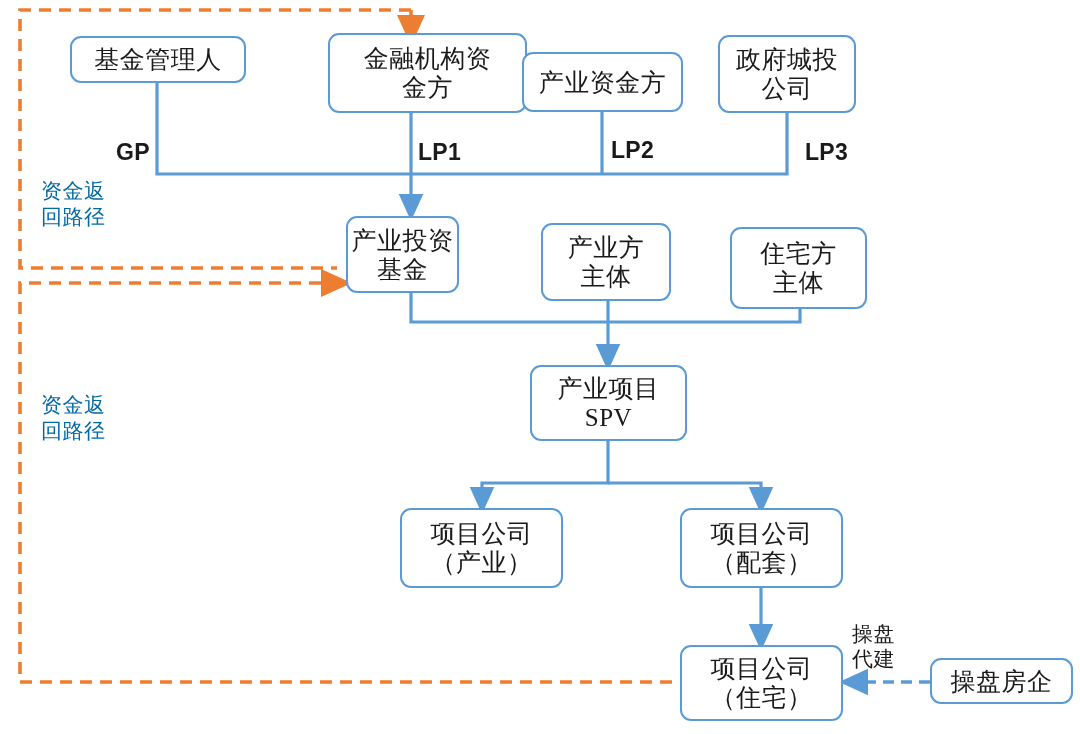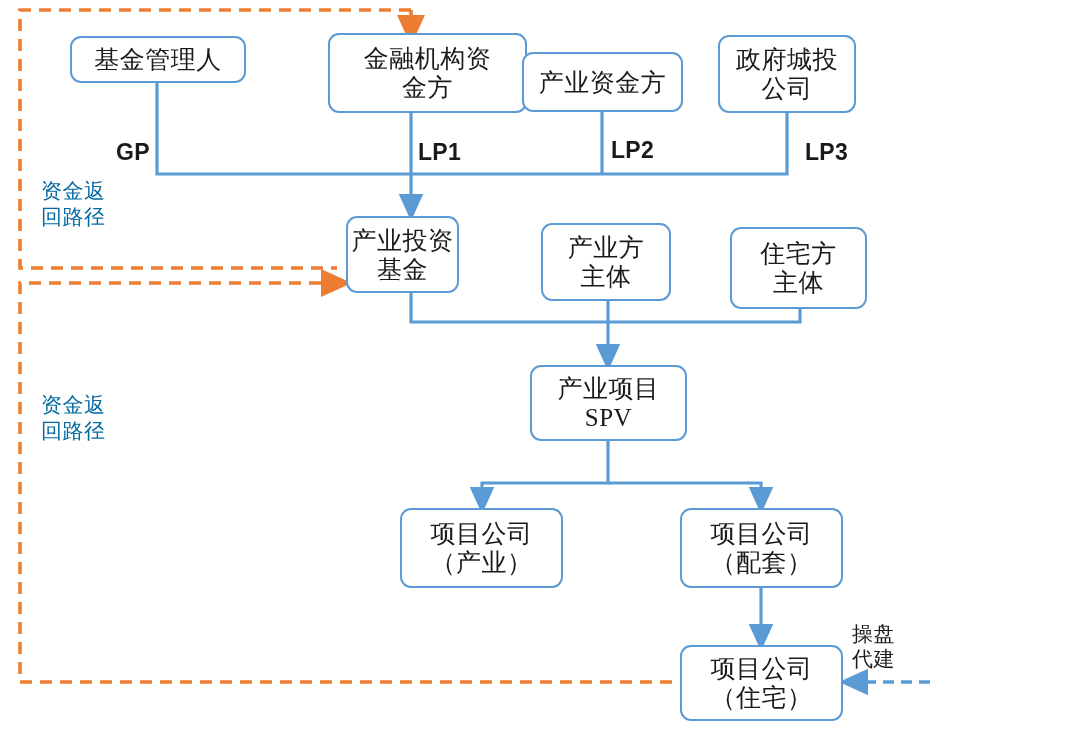--- a/index.html
+++ b/index.html
@@ -140,20 +140,21 @@
   <div class="node" style="left:730px;top:227px;width:137px;height:82px;">住宅方
 主体</div>
   <div class="node" style="left:530px;top:365px;width:157px;height:76px;">产业项目
 SPV</div>
   <div class="node" style="left:400px;top:508px;width:163px;height:80px;">项目公司
 （产业）</div>
   <div class="node" style="left:680px;top:508px;width:163px;height:80px;">项目公司
 （配套）</div>
   <div class="node" style="left:680px;top:645px;width:163px;height:76px;">项目公司
 （住宅）</div>
+  <div class="node" style="left:930px;top:658px;width:143px;height:46px;">操盘房企</div>
 
   <div class="edge-label" style="left:116px;top:139px;">GP</div>
   <div class="edge-label" style="left:418px;top:139px;">LP1</div>
   <div class="edge-label" style="left:611px;top:137px;">LP2</div>
   <div class="edge-label" style="left:805px;top:139px;">LP3</div>
 
   <div class="note-label" style="left:41px;top:178px;">资金返
 回路径</div>
   <div class="note-label" style="left:41px;top:392px;">资金返
 回路径</div>

